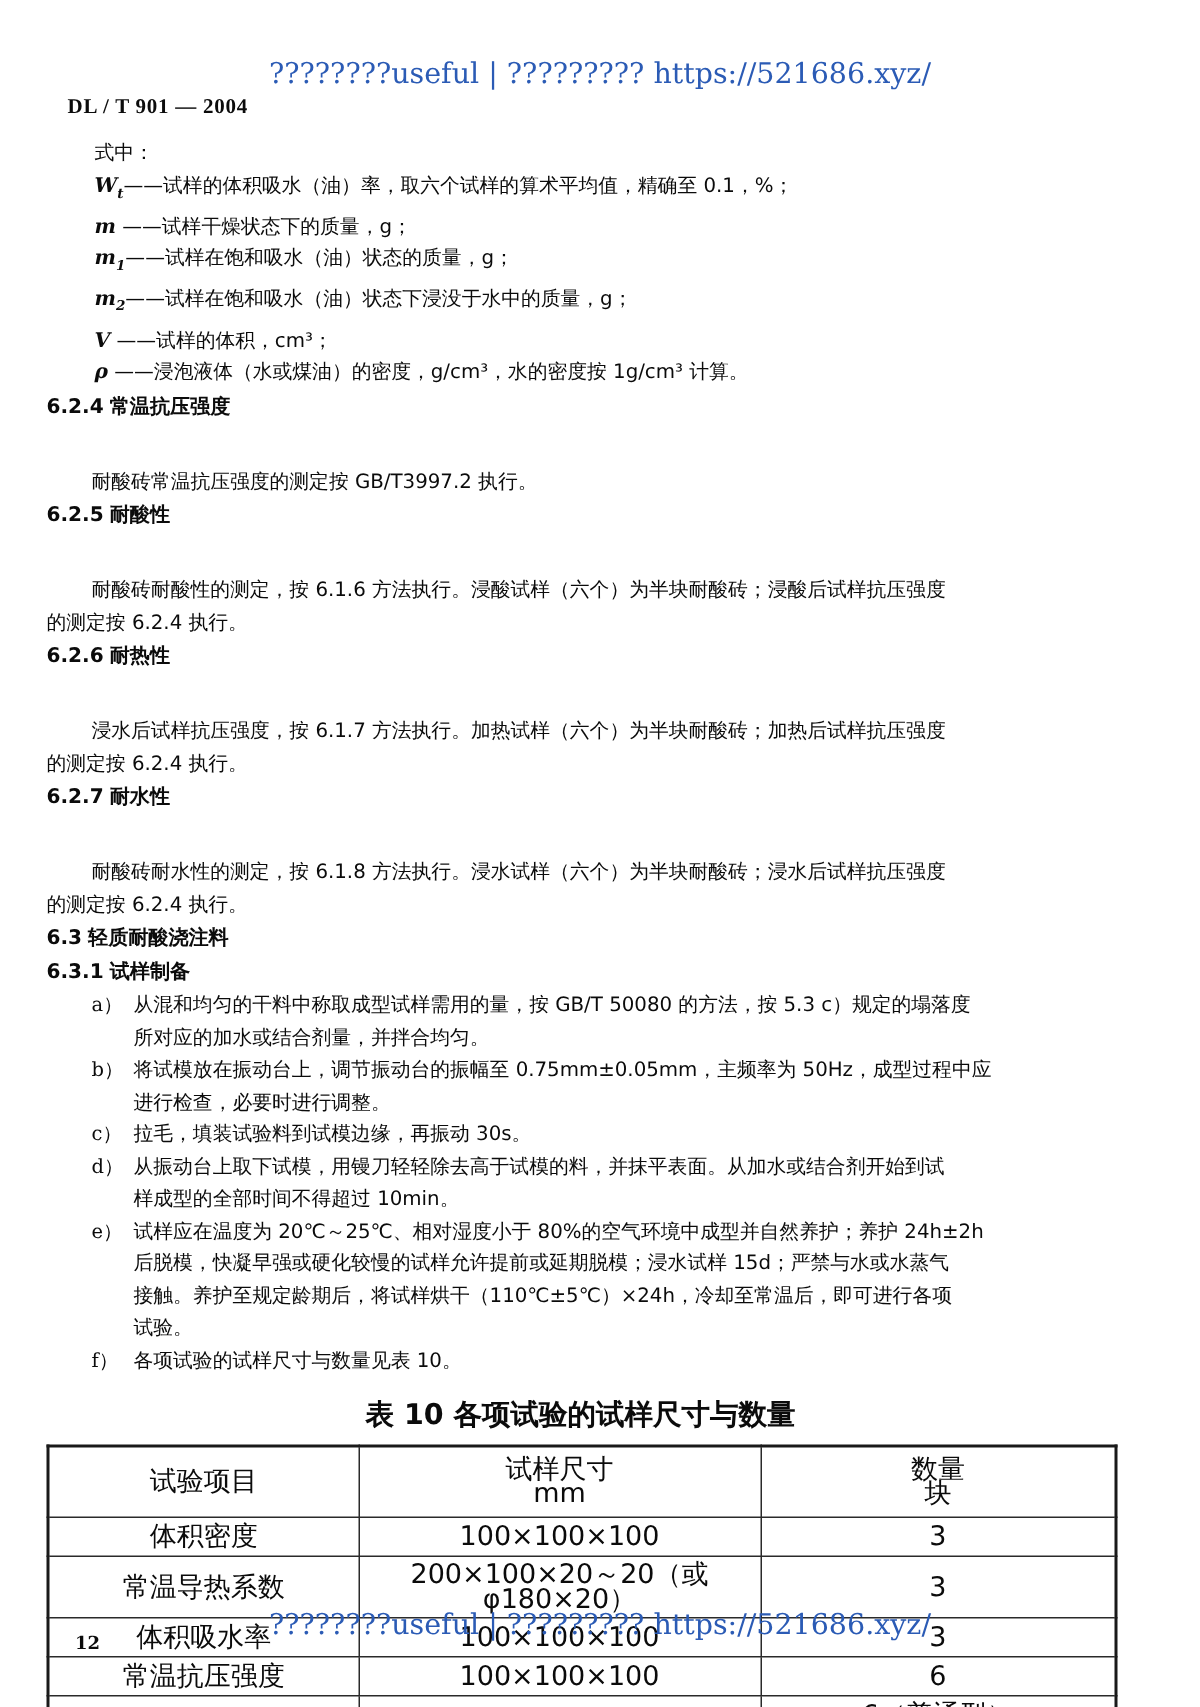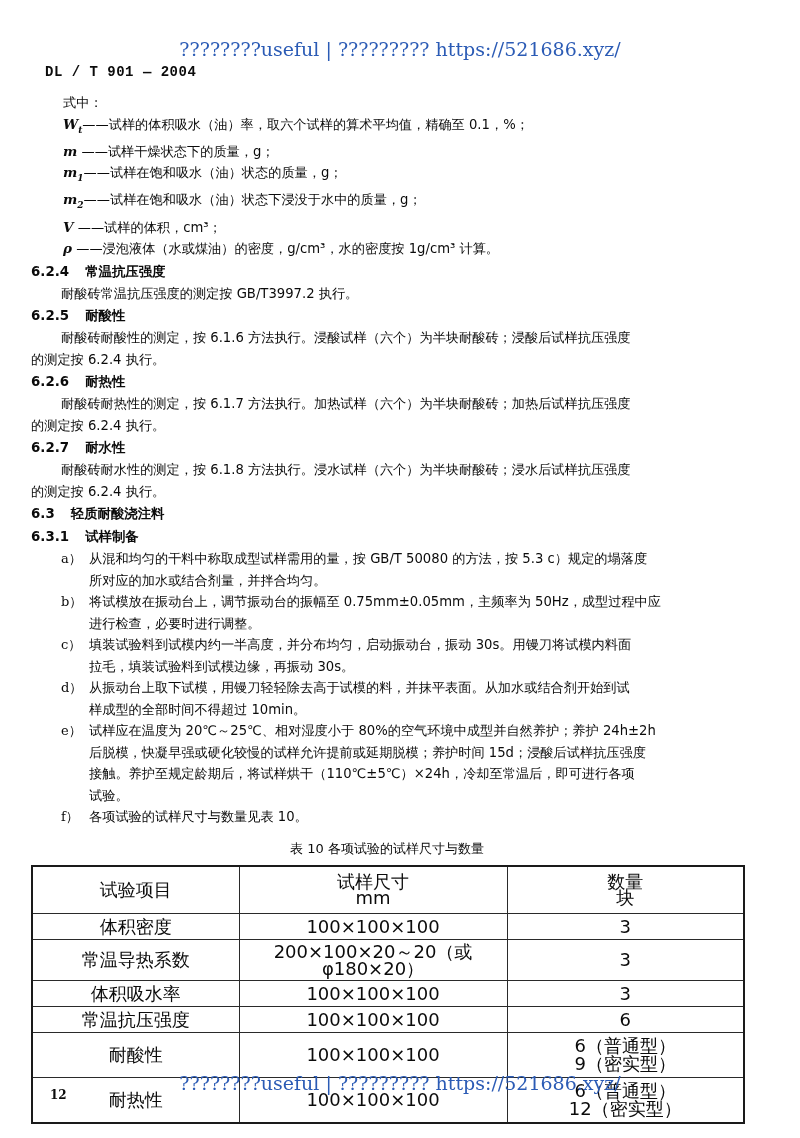--- a/index.html
+++ b/index.html
@@ -35,21 +35,21 @@
     white-space: nowrap;
   }
   .watermark-top { top: 38px; }
   .watermark-bottom { top: 1072px; }
 
   
   .runhead {
     position: absolute;
     left: 45px;
     top: 64px;
-    font-family: Liberation Mono, monospace;
+    font-family: Liberation Serif, serif;
     font-weight: bold;
     font-size: 14px;
     letter-spacing: 0.5px;
   }
 
   
   .content {
     position: absolute;
     left: 31px;
     top: 92px;
@@ -80,28 +80,28 @@
   
   .clause {
     font-weight: bold;
     font-size: 13.4px;
     line-height: 23px;
     white-space: nowrap;
   }
   .clause .num {
     font-family: "DejaVu Sans", "Liberation Sans", sans-serif;
     font-weight: bold;
-    margin-right: 16px;
+    margin-right: 4px;
   }
   .clause-body {
     font-size: 13.2px;
     line-height: 21.5px;
     text-align: justify;
   }
-  .clause-body .ind { padding-left: 30px; }
+  .clause-body .ind { padding-left: 30px; margin-top: 28px; }
 
   
   .lettered {
     margin: 0;
     padding: 0;
     list-style: none;
   }
   .li {
     position: relative;
     padding-left: 58px;
@@ -113,22 +113,22 @@
     position: absolute;
     left: 30px;
     top: 0;
     font-family: "DejaVu Serif", "Liberation Serif", serif;
     font-size: 13px;
   }
 
   
   .table-caption {
     text-align: center;
-    font-weight: normal;
-    font-size: 13px;
+    font-weight: bold;
+    font-size: 19px;
     margin-top: 12px;
     margin-bottom: 7px;
   }
   table.spec {
     border-collapse: collapse;
     width: 712px;
     table-layout: fixed;
     font-size: 18px;
     padding-left: 32px;
   }
@@ -220,21 +220,21 @@
     </div>
     <div class="clause-body">
       <div class="ind">耐酸砖耐酸性的测定，按 6.1.6 方法执行。浸酸试样（六个）为半块耐酸砖；浸酸后试样抗压强度</div>
       <div>的测定按 6.2.4 执行。</div>
     </div>
 
     <div class="clause">
       <span class="num">6.2.6</span><span>耐热性</span>
     </div>
     <div class="clause-body">
-      <div class="ind">耐酸砖耐热性的测定，按 6.1.7 方法执行。加热试样（六个）为半块耐酸砖；加热后试样抗压强度</div>
+      <div class="ind">浸水后试样抗压强度，按 6.1.7 方法执行。加热试样（六个）为半块耐酸砖；加热后试样抗压强度</div>
       <div>的测定按 6.2.4 执行。</div>
     </div>
 
     <div class="clause">
       <span class="num">6.2.7</span><span>耐水性</span>
     </div>
     <div class="clause-body">
       <div class="ind">耐酸砖耐水性的测定，按 6.1.8 方法执行。浸水试样（六个）为半块耐酸砖；浸水后试样抗压强度</div>
       <div>的测定按 6.2.4 执行。</div>
     </div>
@@ -256,34 +256,33 @@
       </div>
 
       <div class="li">
         <span class="marker">b）</span>
         <div>将试模放在振动台上，调节振动台的振幅至 0.75mm±0.05mm，主频率为 50Hz，成型过程中应</div>
         <div>进行检查，必要时进行调整。</div>
       </div>
 
       <div class="li">
         <span class="marker">c）</span>
-        <div>填装试验料到试模内约一半高度，并分布均匀，启动振动台，振动 30s。用镘刀将试模内料面</div>
         <div>拉毛，填装试验料到试模边缘，再振动 30s。</div>
       </div>
 
       <div class="li">
         <span class="marker">d）</span>
         <div>从振动台上取下试模，用镘刀轻轻除去高于试模的料，并抹平表面。从加水或结合剂开始到试</div>
         <div>样成型的全部时间不得超过 10min。</div>
       </div>
 
       <div class="li">
         <span class="marker">e）</span>
         <div>试样应在温度为 20℃～25℃、相对湿度小于 80%的空气环境中成型并自然养护；养护 24h±2h</div>
-        <div>后脱模，快凝早强或硬化较慢的试样允许提前或延期脱模；养护时间 15d；浸酸后试样抗压强度</div>
+        <div>后脱模，快凝早强或硬化较慢的试样允许提前或延期脱模；浸水试样 15d；严禁与水或水蒸气</div>
         <div>接触。养护至规定龄期后，将试样烘干（110℃±5℃）×24h，冷却至常温后，即可进行各项</div>
         <div>试验。</div>
       </div>
 
       <div class="li">
         <span class="marker">f）</span>
         <div>各项试验的试样尺寸与数量见表 10。</div>
       </div>
 
     </div>

